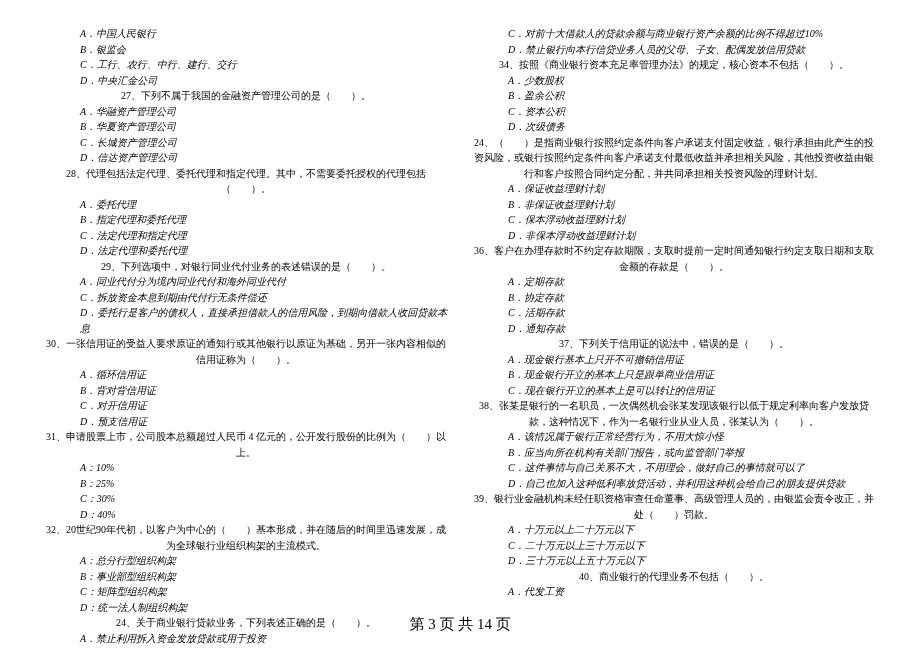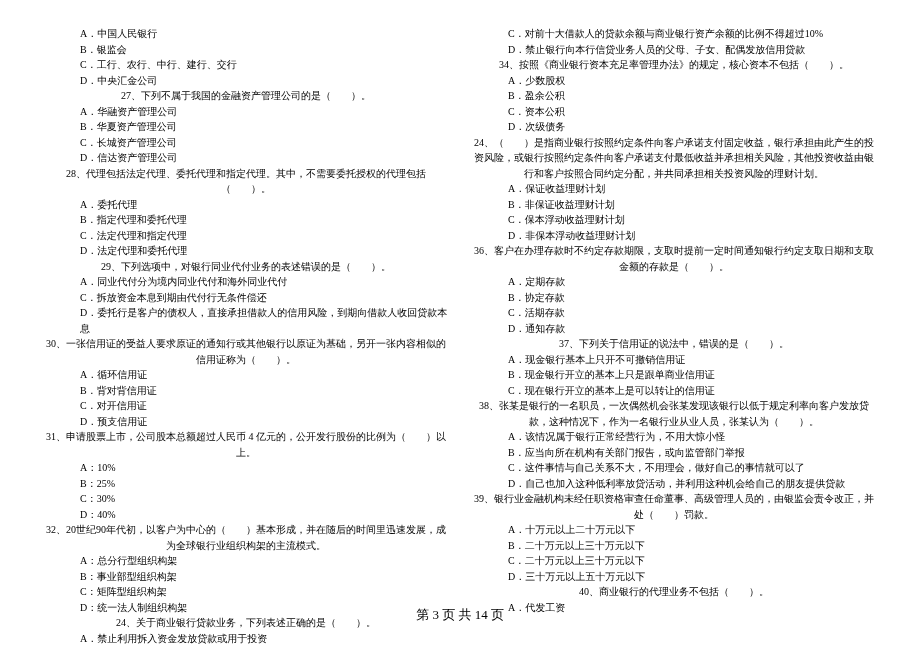--- a/index.html
+++ b/index.html
@@ -17,31 +17,32 @@
     display: flex;
     padding: 26px 44px 0 44px;
     gap: 24px;
   }
   .col {
     flex: 1;
     line-height: 1.55;
   }
   .opt {
     padding-left: 36px;
+    font-style: italic;
   }
   .q {
     padding-left: 0;
     text-align: center;
   }
   .footer {
     position: absolute;
-    bottom: 26px;
+    bottom: 16px;
     width: 100%;
     text-align: center;
-    font-size: 13px;
+    font-size: 15px;
   }
 </style>
 </head>
 <body>
 
 <div class="page">
   <div class="col">
     <div class="opt">A．中国人民银行</div>
     <div class="opt">B．银监会</div>
     <div class="opt">C．工行、农行、中行、建行、交行</div>
@@ -102,21 +103,20 @@
     <div class="opt">A．现金银行基本上只开不可撤销信用证</div>
     <div class="opt">B．现金银行开立的基本上只是跟单商业信用证</div>
     <div class="opt">C．现在银行开立的基本上是可以转让的信用证</div>
     <div class="q">38、张某是银行的一名职员，一次偶然机会张某发现该银行以低于规定利率向客户发放贷款，这种情况下，作为一名银行业从业人员，张某认为（　　）。</div>
     <div class="opt">A．该情况属于银行正常经营行为，不用大惊小怪</div>
     <div class="opt">B．应当向所在机构有关部门报告，或向监管部门举报</div>
     <div class="opt">C．这件事情与自己关系不大，不用理会，做好自己的事情就可以了</div>
     <div class="opt">D．自己也加入这种低利率放贷活动，并利用这种机会给自己的朋友提供贷款</div>
     <div class="q">39、银行业金融机构未经任职资格审查任命董事、高级管理人员的，由银监会责令改正，并处（　　）罚款。</div>
     <div class="opt">A．十万元以上二十万元以下</div>
-    <div class="opt">B．二十万元以上三十万元以下</div>
     <div class="opt">C．二十万元以上三十万元以下</div>
     <div class="opt">D．三十万元以上五十万元以下</div>
     <div class="q">40、商业银行的代理业务不包括（　　）。</div>
     <div class="opt">A．代发工资</div>
   </div>
 </div>
 
 <div class="footer">第 3 页 共 14 页</div>
 
 </body></html>

